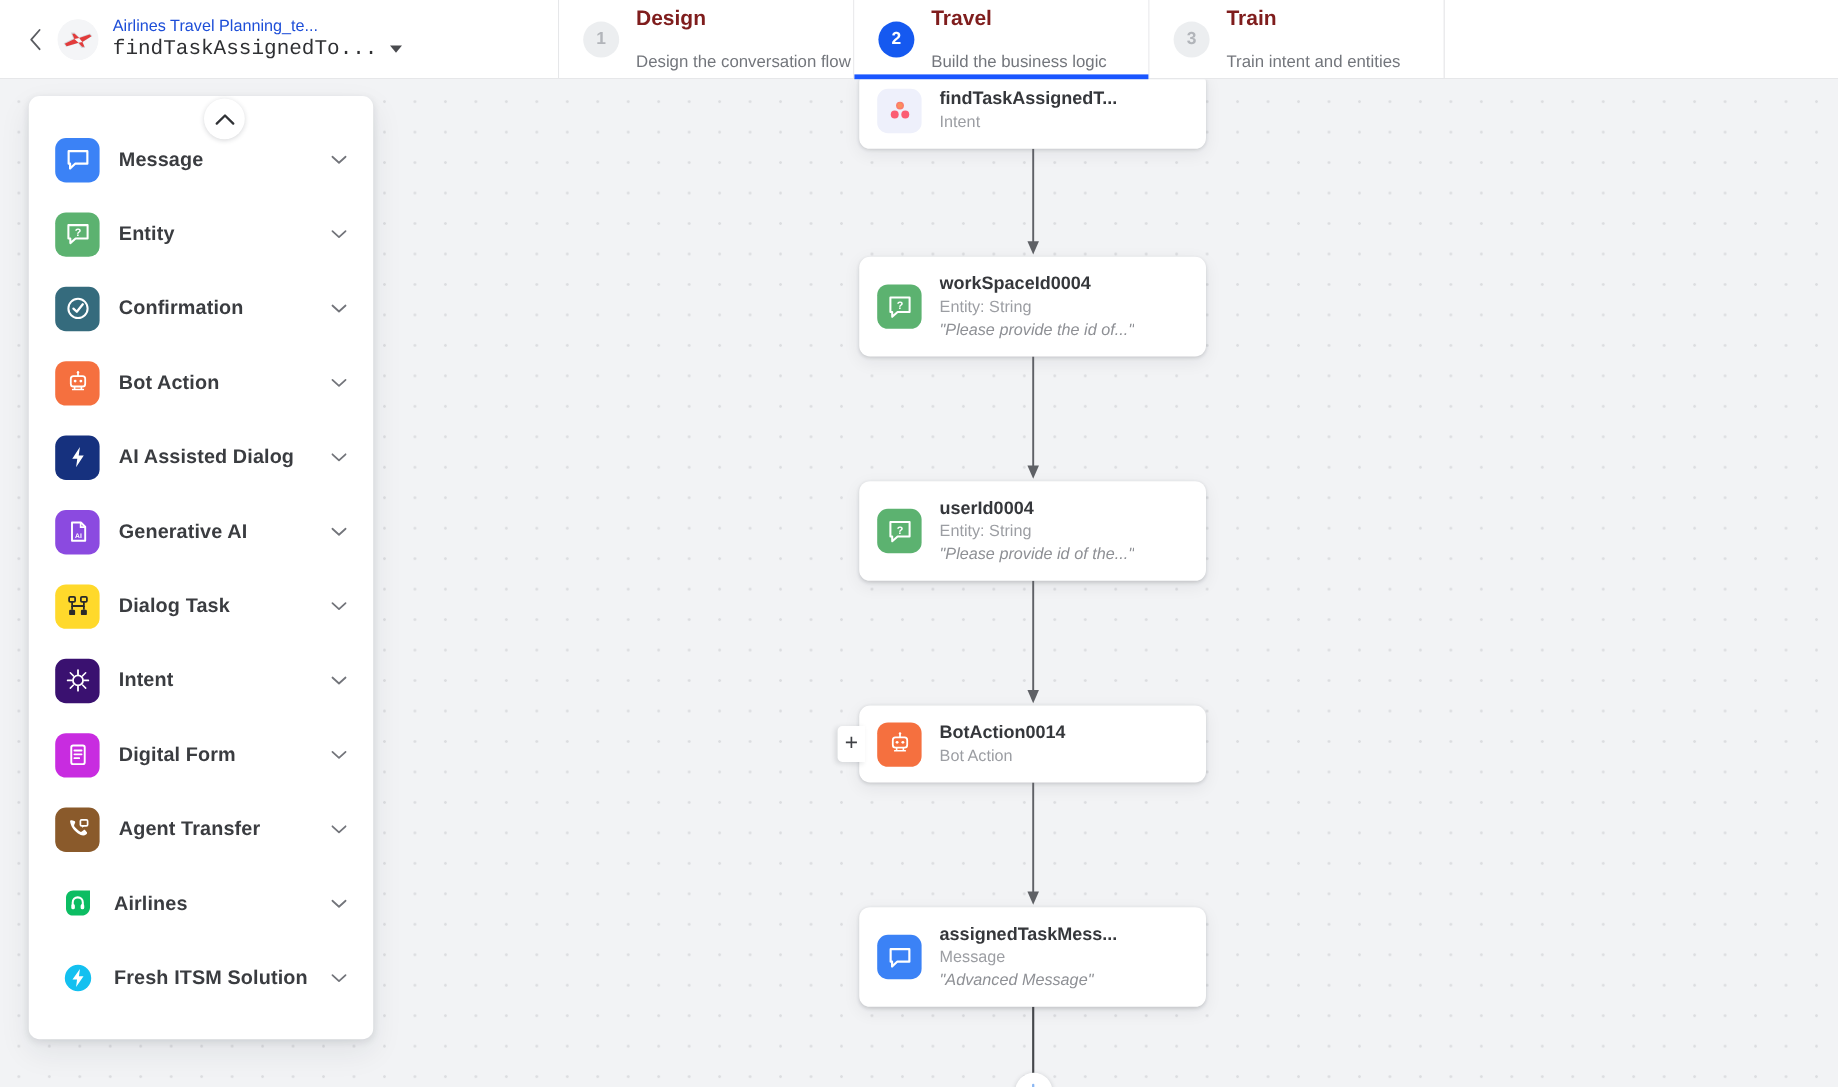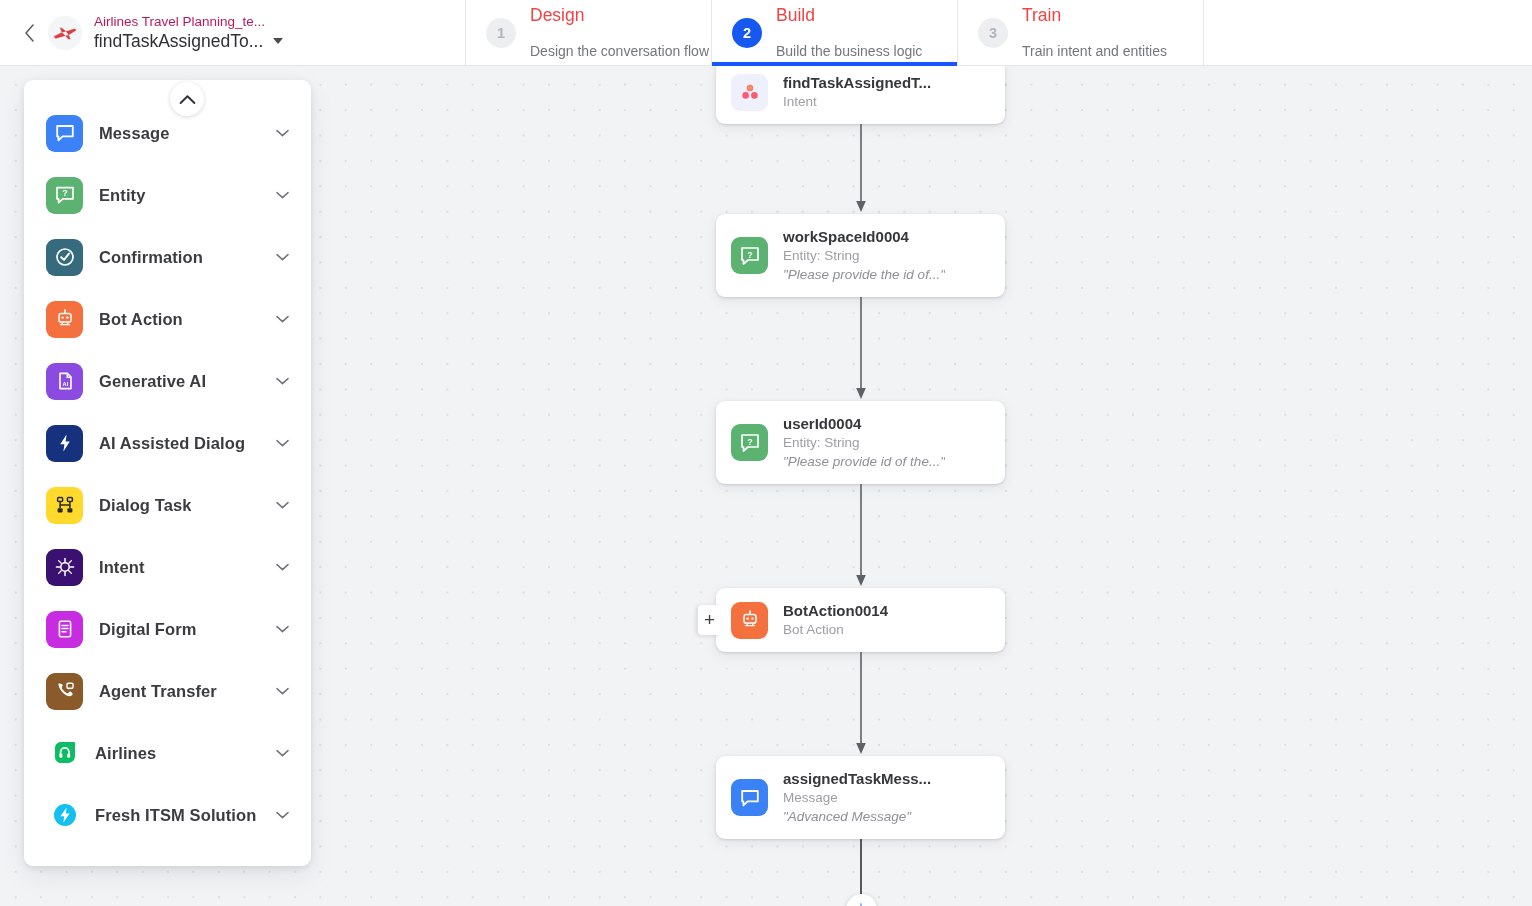--- a/index.html
+++ b/index.html
@@ -33,24 +33,24 @@
   .back-btn svg { display: block; }
   .bot-avatar {
     width: 34px; height: 34px; border-radius: 50%;
     background: #f2f3f5;
     margin-left: 4px; flex: none;
     overflow: hidden;
     display: flex; align-items: center; justify-content: center;
   }
   .crumbs { margin-left: 12px; min-width: 0; }
   .crumb-top {
-    font-size: 13.5px; color: #be185d; line-height: 17px;
+    font-size: 13.5px; color: #1d4ed8; line-height: 17px;
     white-space: nowrap;
   }
-  .crumb-main-row { display: flex; align-items: center; }
+  .crumb-main-row { display: flex; align-items: center; font-family: Liberation Mono, monospace; }
   .crumb-main {
     font-size: 17.5px; color: #2f3033; line-height: 23px;
     white-space: nowrap;
   }
   .crumb-caret {
     margin-left: 10px; width: 0; height: 0;
     border-left: 5px solid transparent;
     border-right: 5px solid transparent;
     border-top: 6px solid #4a4b4f;
     cursor: pointer;
@@ -69,21 +69,21 @@
   .step-badge {
     width: 30px; height: 30px; border-radius: 50%;
     background: #eceef0; color: #b2b5ba;
     font-size: 14.5px; font-weight: bold;
     display: flex; align-items: center; justify-content: center;
     flex: none;
   }
   .step.active .step-badge { background: #1559f0; color: #ffffff; }
   .step-text { margin-left: 14px; }
   .step-title {
-    font-size: 17.5px; font-weight: normal; color: #ef4444;
+    font-size: 17.5px; font-weight: bold; color: #7f1d1d;
     line-height: 21px;
   }
   .step-sub {
     font-size: 14px; color: #73767c; line-height: 19px; margin-top: 16px;
   }
   .step.active::after {
     content: ""; position: absolute; left: 0; right: 0; bottom: -1px;
     height: 4px; background: #1a56ff;
   }
 
@@ -241,21 +241,21 @@
     <div class="step">
       <div class="step-badge">1</div>
       <div class="step-text">
         <div class="step-title">Design</div>
         <div class="step-sub">Design the conversation flow</div>
       </div>
     </div>
     <div class="step active">
       <div class="step-badge">2</div>
       <div class="step-text">
-        <div class="step-title">Build</div>
+        <div class="step-title">Travel</div>
         <div class="step-sub">Build the business logic</div>
       </div>
     </div>
     <div class="step">
       <div class="step-badge">3</div>
       <div class="step-text">
         <div class="step-title">Train</div>
         <div class="step-sub">Train intent and entities</div>
       </div>
     </div>
@@ -446,42 +446,42 @@
         </div>
         <div class="pal-label">Bot Action</div>
         <div class="pal-chev">
           <svg width="13" height="8" viewBox="0 0 13 8">
             <path d="M1 1.6 L6.5 6.6 L12 1.6" fill="none" stroke="#72747a" stroke-width="1.5" stroke-linecap="round" stroke-linejoin="round"></path>
           </svg>
         </div>
       </div>
 
       <div class="pal-row">
+        <div class="pal-icon" style="background:#16317e">
+          <svg width="22" height="22" viewBox="0 0 22 22">
+            <path d="M12.6 2.6 L6.2 12.2 H10.4 L9.4 19.4 L15.8 9.6 H11.6 Z" fill="#ffffff"></path>
+          </svg>
+        </div>
+        <div class="pal-label">AI Assisted Dialog</div>
+        <div class="pal-chev">
+          <svg width="13" height="8" viewBox="0 0 13 8">
+            <path d="M1 1.6 L6.5 6.6 L12 1.6" fill="none" stroke="#72747a" stroke-width="1.5" stroke-linecap="round" stroke-linejoin="round"></path>
+          </svg>
+        </div>
+      </div>
+
+      <div class="pal-row">
         <div class="pal-icon" style="background:#8b4ae0">
           <svg width="22" height="22" viewBox="0 0 22 22">
             <path d="M6 3.4 H13.4 L17 7 V18.6 H6 Z" fill="none" stroke="#ffffff" stroke-width="1.6" stroke-linejoin="round"></path>
             <path d="M13.2 3.6 V7.2 H16.8" fill="none" stroke="#ffffff" stroke-width="1.4"></path>
             <text x="11.4" y="16.2" font-family="Liberation Sans, sans-serif" font-size="5.6" font-weight="bold" fill="#ffffff" text-anchor="middle">AI</text>
           </svg>
         </div>
         <div class="pal-label">Generative AI</div>
-        <div class="pal-chev">
-          <svg width="13" height="8" viewBox="0 0 13 8">
-            <path d="M1 1.6 L6.5 6.6 L12 1.6" fill="none" stroke="#72747a" stroke-width="1.5" stroke-linecap="round" stroke-linejoin="round"></path>
-          </svg>
-        </div>
-      </div>
-
-      <div class="pal-row">
-        <div class="pal-icon" style="background:#16317e">
-          <svg width="22" height="22" viewBox="0 0 22 22">
-            <path d="M12.6 2.6 L6.2 12.2 H10.4 L9.4 19.4 L15.8 9.6 H11.6 Z" fill="#ffffff"></path>
-          </svg>
-        </div>
-        <div class="pal-label">AI Assisted Dialog</div>
         <div class="pal-chev">
           <svg width="13" height="8" viewBox="0 0 13 8">
             <path d="M1 1.6 L6.5 6.6 L12 1.6" fill="none" stroke="#72747a" stroke-width="1.5" stroke-linecap="round" stroke-linejoin="round"></path>
           </svg>
         </div>
       </div>
 
       <div class="pal-row">
         <div class="pal-icon" style="background:#ffd92b">
           <svg width="22" height="22" viewBox="0 0 22 22">

